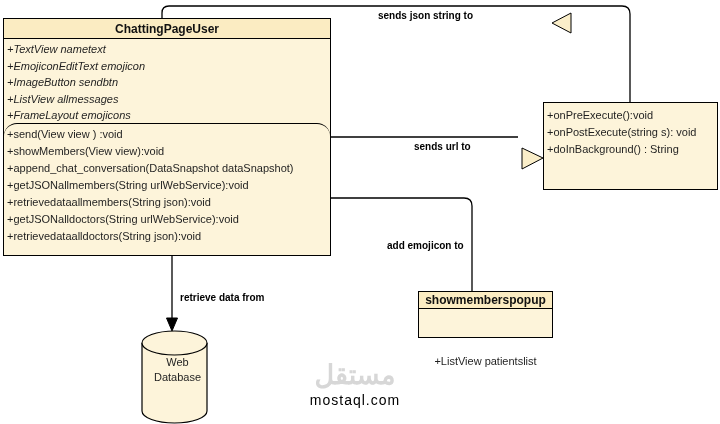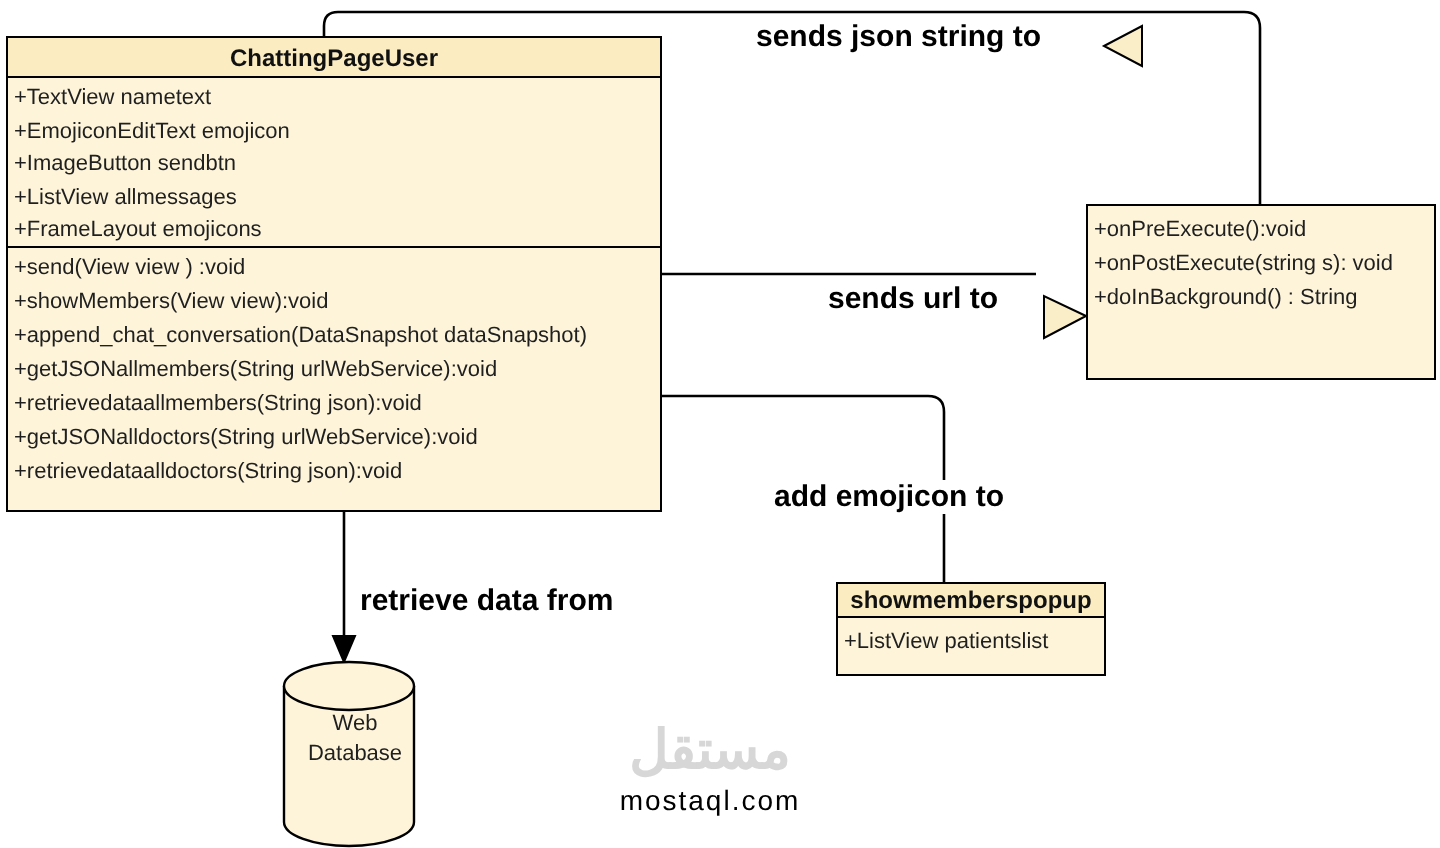--- a/index.html
+++ b/index.html
@@ -9,24 +9,24 @@
   }
   .edges-layer{position:absolute;left:0;top:0;width:720px;height:424px;}
   .uml-class{
     position:absolute;border:1px solid #000;background:#fdf4da;box-sizing:border-box;
   }
   .uml-title{
     background:#fbecc2;border-bottom:1px solid #000;font-weight:bold;text-align:center;
     font-size:12px;color:#111;box-sizing:border-box;display:flex;align-items:center;justify-content:center;
   }
   .uml-section{box-sizing:border-box;padding:2px 3px 0 3px;overflow:hidden;}
-  .uml-section.divided{border-top:1px solid #000;}
+  .uml-section.divided{border-top:1px solid #000;border-radius:13px;}
   .row{font-size:11px;white-space:nowrap;color:#1f1f1f;}
   .edge-label{
-    position:absolute;font-size:15px;font-weight:bold;color:#000;white-space:nowrap;background:#fff;padding:0 2px;
+    position:absolute;font-size:10px;font-weight:bold;color:#000;white-space:nowrap;background:#fff;padding:0 2px;
   }
   .db-text{
     position:absolute;left:142px;top:355px;width:71px;text-align:center;
     font-size:11px;color:#1f1f1f;line-height:15px;
   }
   .watermark{position:absolute;left:305px;top:360px;width:100px;text-align:center;pointer-events:none;}
   .watermark .ar{font-size:27px;font-weight:bold;color:#d7d7d7;line-height:30px;display:block;}
   .watermark .dom{font-size:14px;color:#000000;letter-spacing:1px;display:block;margin-top:2px;}
 </style>
 </head>
@@ -46,21 +46,21 @@
 
     <path d="M 172 256 L 172 319" fill="none" stroke="#000" stroke-width="1.3"></path>
     <polygon points="172,331 166.5,318 177.5,318" fill="#000" stroke="#000"></polygon>
 
     <path d="M 142 343 L 142 411 A 32.5 12 0 0 0 207 411 L 207 343" fill="#fdf4da" stroke="#000" stroke-width="1.2"></path>
     <ellipse cx="174.5" cy="343" rx="32.5" ry="12" fill="#fdf4da" stroke="#000" stroke-width="1.2"></ellipse>
   </svg>
 
   <div class="uml-class" style="left:3px;top:18px;width:328px;height:238px;">
     <div class="uml-title" style="height:20px;">ChattingPageUser</div>
-    <div class="uml-section" style="height:84px;">
+    <div class="uml-section" style="height:84px;font-style:italic;">
       <div class="row" style="line-height:16.5px;">+TextView nametext</div>
       <div class="row" style="line-height:16.5px;">+EmojiconEditText emojicon</div>
       <div class="row" style="line-height:16.5px;">+ImageButton sendbtn</div>
       <div class="row" style="line-height:16.5px;">+ListView allmessages</div>
       <div class="row" style="line-height:16.5px;">+FrameLayout emojicons</div>
     </div>
     <div class="uml-section divided" style="height:133px;">
       <div class="row" style="line-height:17px;">+send(View view ) :void</div>
       <div class="row" style="line-height:17px;">+showMembers(View view):void</div>
       <div class="row" style="line-height:17px;">+append_chat_conversation(DataSnapshot dataSnapshot)</div>
@@ -74,21 +74,21 @@
   <div class="uml-class" style="left:543px;top:102px;width:175px;height:88px;">
     <div class="uml-section" style="height:66px;padding-top:4px;">
       <div class="row" style="line-height:17px;">+onPreExecute():void</div>
       <div class="row" style="line-height:17px;">+onPostExecute(string s): void</div>
       <div class="row" style="line-height:17px;">+doInBackground() : String</div>
     </div>
   </div>
 
   <div class="uml-class" style="left:418px;top:291px;width:135px;height:47px;">
     <div class="uml-title" style="height:17px;">showmemberspopup</div>
-    <div class="uml-section" style="height:28px;padding-top:4px;">
+    <div class="uml-section" style="height:28px;padding-top:4px;text-align:center;margin-top:40px;">
       <div class="row" style="line-height:16px;">+ListView patientslist</div>
     </div>
   </div>
 
   <div class="edge-label" style="left:376px;top:10px;">sends json string to</div>
   <div class="edge-label" style="left:412px;top:141px;">sends url to</div>
   <div class="edge-label" style="left:385px;top:240px;">add emojicon to</div>
   <div class="edge-label" style="left:178px;top:292px;">retrieve data from</div>
 
   <div class="db-text">

